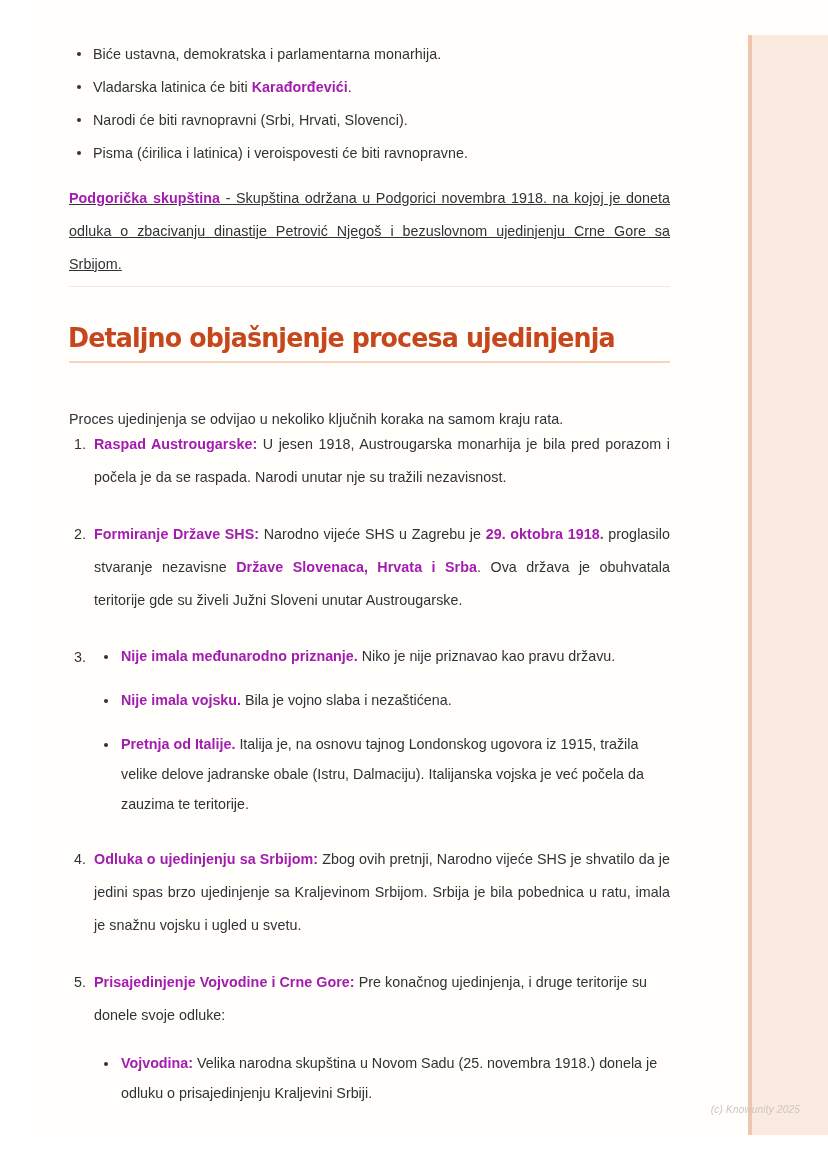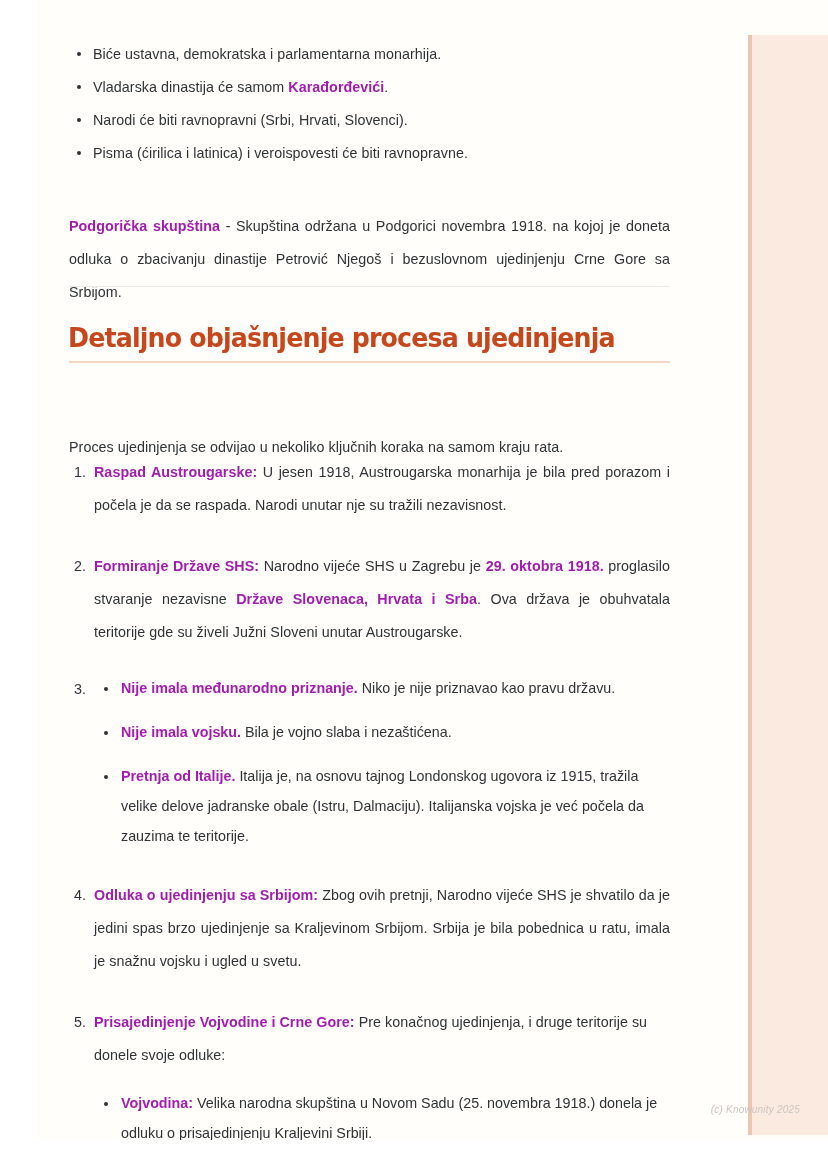--- a/index.html
+++ b/index.html
@@ -51,21 +51,20 @@
     top: 0px;
     width: 602px;      
   }
 
   
   .body-text {
     font-size: 14.3px;
     line-height: 33px;
     color: #2f3337;
     letter-spacing: 0.05px;
-    margin-top: 28px;
   }
   b, .bold { font-weight: bold; color: #a21caf; }
 
   
   ul.top-list {
     list-style: none;
     margin: 0;
     padding: 0;
     position: absolute;
     top: 38px;
@@ -89,20 +88,21 @@
   }
 
   
   .para-podgoricka {
     position: absolute;
     top: 182px;
     left: 1px;
     width: 601px;
     text-align: justify;
     text-justify: inter-word;
+    text-decoration: underline;
   }
 
   
   .divider {
     position: absolute;
     top: 286px;
     left: 1px;
     width: 601px;
     height: 1px;
     background: #ece9e6;
@@ -218,21 +218,21 @@
 
   <div class="content">
 
     <ul class="top-list">
       <li>
         <span class="dot"></span>
         <span class="body-text">Biće ustavna, demokratska i parlamentarna monarhija.</span>
       </li>
       <li>
         <span class="dot"></span>
-        <span class="body-text"><span>Vladarska dinastija će samom </span><b>Karađorđevići</b><span>.</span></span>
+        <span class="body-text"><span>Vladarska latinica će biti </span><b>Karađorđevići</b><span>.</span></span>
       </li>
       <li>
         <span class="dot"></span>
         <span class="body-text">Narodi će biti ravnopravni (Srbi, Hrvati, Slovenci).</span>
       </li>
       <li>
         <span class="dot"></span>
         <span class="body-text">Pisma (ćirilica i latinica) i veroispovesti će biti ravnopravne.</span>
       </li>
     </ul>

